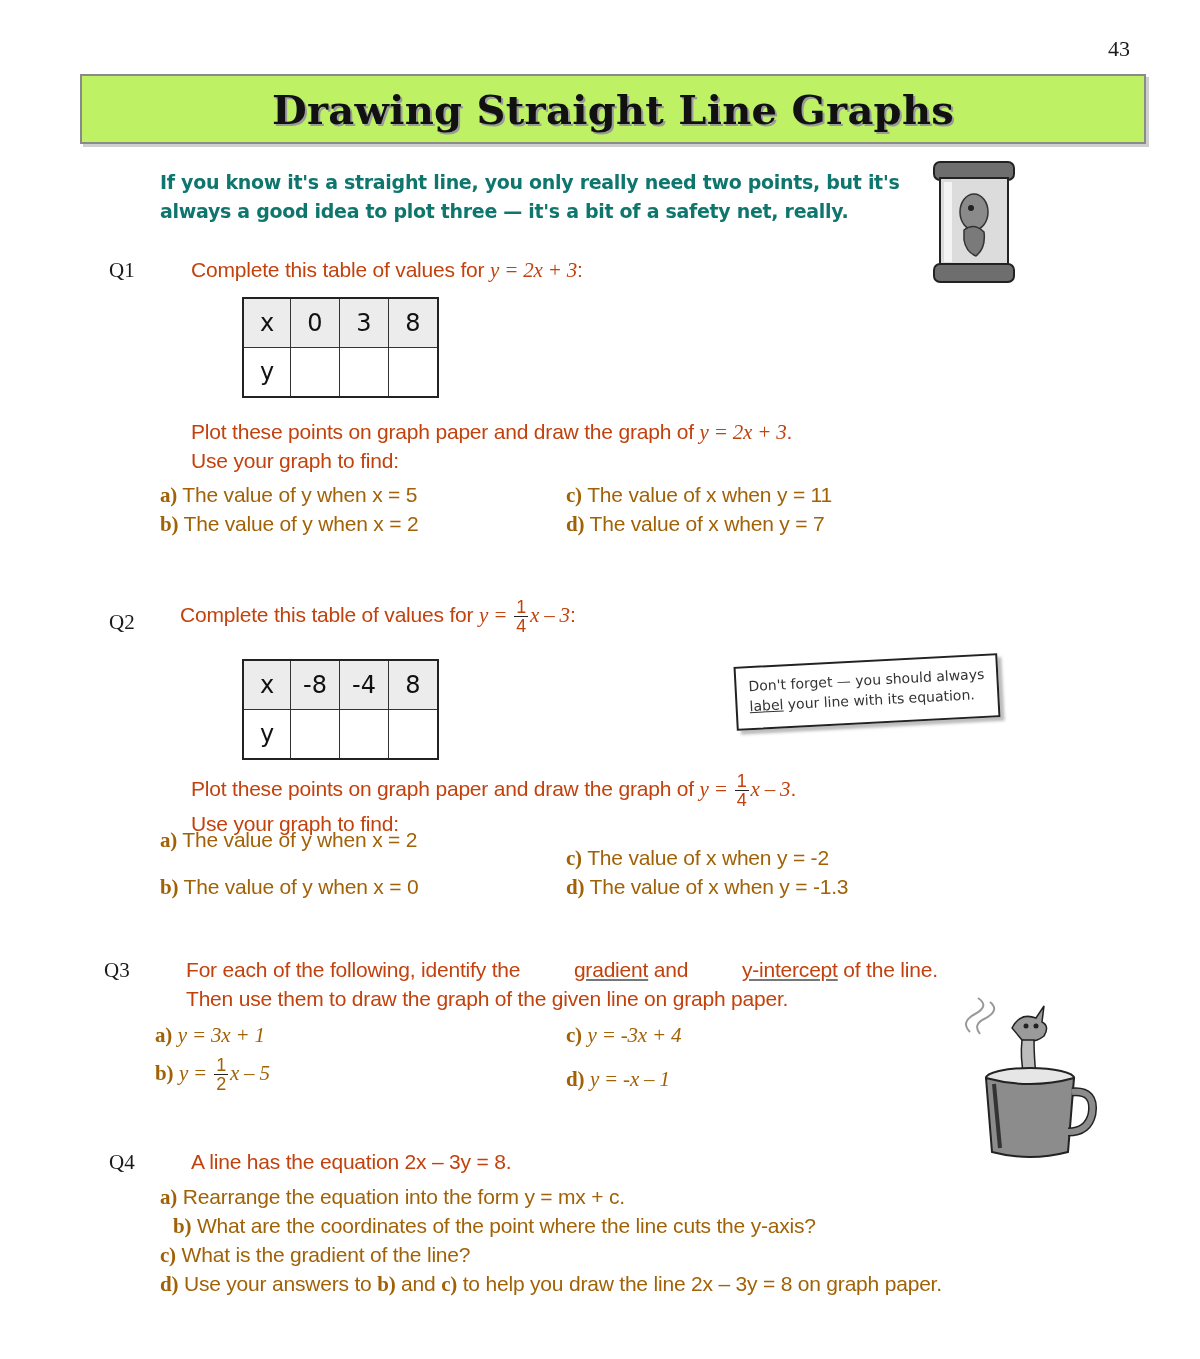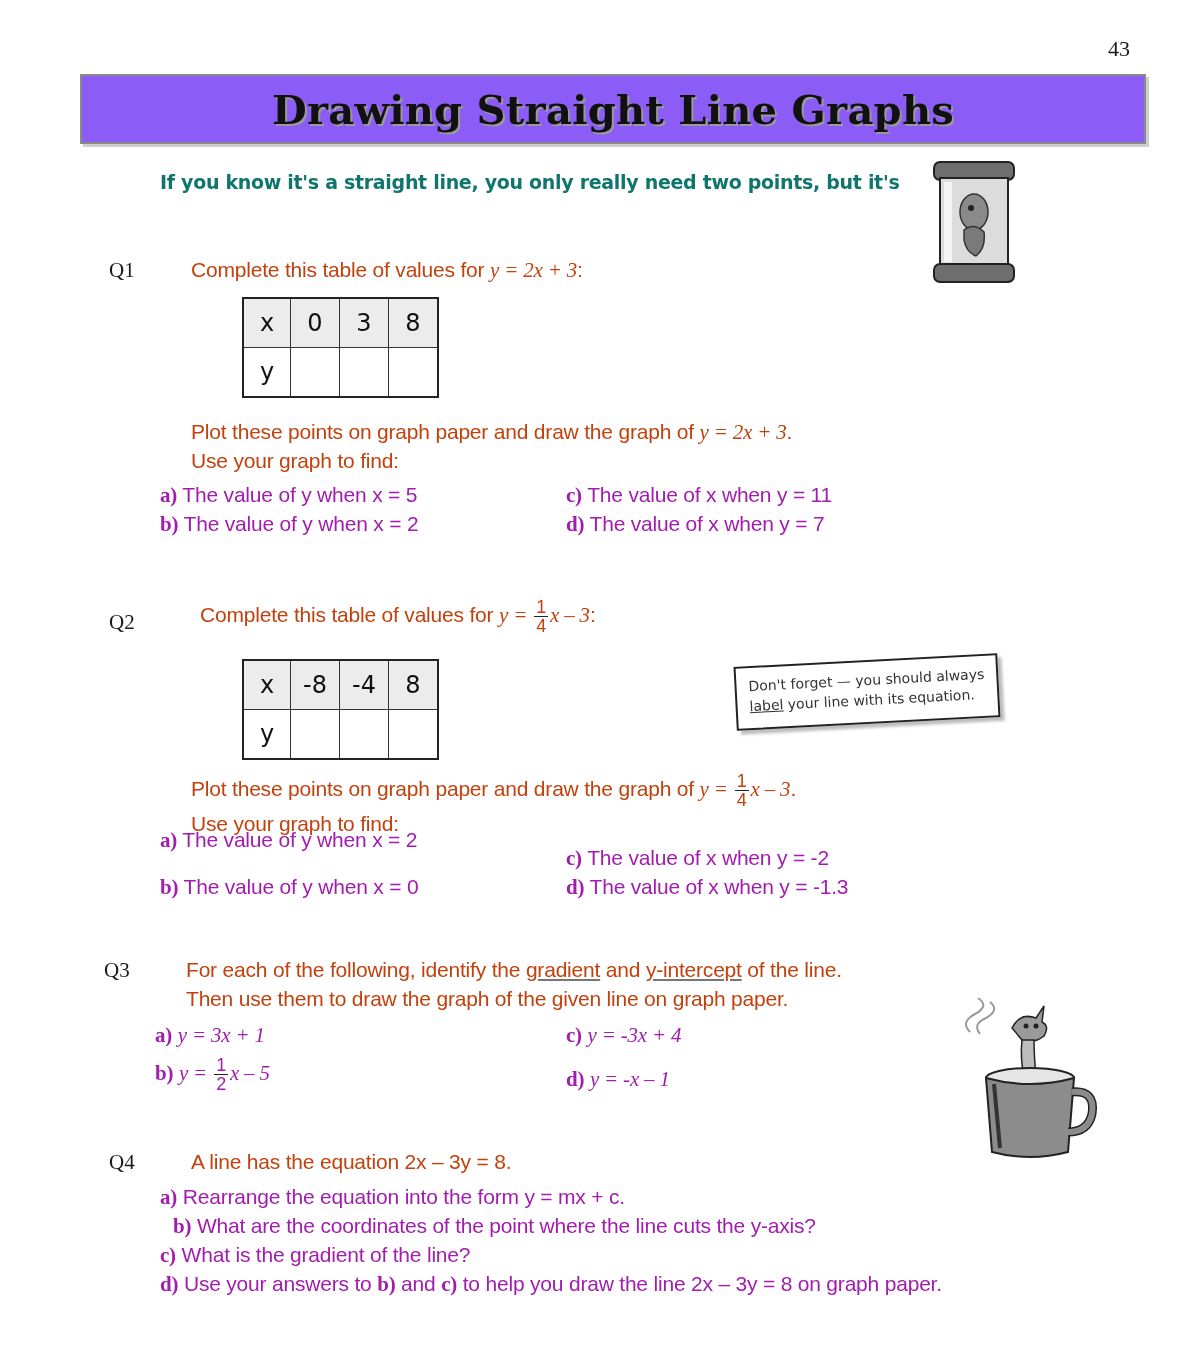--- a/index.html
+++ b/index.html
@@ -2,63 +2,64 @@
 <html><head>
 <meta charset="utf-8">
 <style>
   html, body { margin: 0; padding: 0; background: #ffffff; }
   body { width: 1200px; height: 1359px; position: relative; overflow: hidden;
          font-family: "Liberation Serif", serif; color: #1a1a1a; }
   .abs { position: absolute; }
 
   .page-number { left: 1108px; top: 36px; font-size: 22px; font-family: "Liberation Serif", serif; }
 
-  .title-bar { left: 80px; top: 74px; width: 1062px; height: 66px; background: #8b5cf6;
+  .title-bar { left: 80px; top: 74px; width: 1062px; height: 66px; background: #bef264;
                border: 2px solid #8a8a8a; box-shadow: 3px 3px 0 #cfcfcf; }
   .title-text { position: absolute; left: 0; right: 0; top: 10px; text-align: center;
                 font-family: "DejaVu Serif", serif; font-weight: bold; font-size: 40px;
                 color: #111; text-shadow: 2px 2px 0 #9a9a9a; letter-spacing: 0.3px; }
 
   .intro { left: 160px; top: 168px; width: 760px; font-family: "DejaVu Sans", sans-serif;
            font-size: 19px; line-height: 29px; color: #0f766e; font-weight: bold; letter-spacing: -0.3px; }
 
   .qnum { font-family: "Liberation Serif", serif; font-weight: normal; font-size: 21px; }
   .qtext { font-family: "Liberation Sans", sans-serif; font-size: 21px; color: #c2410c; letter-spacing: -0.2px; }
   .qtext i, .opt i { font-family: "Liberation Serif", serif; font-style: italic; }
   .lbl { font-family: "Liberation Serif", serif; font-weight: bold; font-size: 21px; }
-  .opt { font-family: "Liberation Sans", sans-serif; font-size: 21px; color: #a21caf; white-space: nowrap; letter-spacing: -0.2px; }
+  .opt { font-family: "Liberation Sans", sans-serif; font-size: 21px; color: #a16207; white-space: nowrap; letter-spacing: -0.2px; }
 
   .frac { display: inline-flex; flex-direction: column; align-items: center; vertical-align: middle;
           font-size: 18px; line-height: 18px; margin: 0 2px; font-family: "Liberation Sans", sans-serif; }
   .frac .num { border-bottom: 1px solid #222; padding: 0 2px; }
 
   table.vals { border-collapse: collapse; position: absolute; border: 2px solid #222; }
   table.vals td { border: 1px solid #333; width: 48px; height: 48px; text-align: center;
                   font-family: "DejaVu Sans", sans-serif; font-size: 24px; color: #111; padding: 0; }
   table.vals tr.xrow td { background: #ececec; }
   table.vals td.head { width: 46px; }
 
   .note { left: 735px; top: 660px; width: 264px; height: 64px; background: #fff; border: 2px solid #222;
           box-shadow: 4px 4px 3px #bdbdbd; transform: rotate(-3deg);
           font-family: "DejaVu Sans", sans-serif; font-size: 14px; line-height: 20px; padding: 8px 12px; box-sizing: border-box; color: #333; }
   .note u { text-decoration: underline; }
 
-  .ul { text-decoration: underline; text-decoration-color: #777; }
+  .ul { text-decoration: underline; text-decoration-color: #777; margin-left: 48px; }
 </style>
 </head>
 <body>
 
 <div class="abs page-number">43</div>
 
 <div class="abs title-bar">
   <div class="title-text">Drawing Straight Line Graphs</div>
 </div>
 
 <div class="abs intro">
   <div>If you know it's a straight line, you only really need two points, but it's</div>
+  <div>always a good idea to plot three — it's a bit of a safety net, really.</div>
 </div>
 
 <svg class="abs" style="left:928px;top:160px" width="92" height="124" viewBox="0 0 92 124">
   <rect x="6" y="2" width="80" height="18" rx="6" fill="#6e6e6e" stroke="#222" stroke-width="2"></rect>
   <rect x="12" y="18" width="68" height="88" fill="#dcdcdc" stroke="#222" stroke-width="2"></rect>
   <rect x="16" y="22" width="8" height="80" fill="#f4f4f4"></rect>
   <ellipse cx="46" cy="52" rx="14" ry="18" fill="#8a8a8a" stroke="#333" stroke-width="1.5"></ellipse>
   <circle cx="43" cy="48" r="3" fill="#222"></circle>
   <path d="M36 70 Q46 62 56 72 Q58 88 48 96 Q38 92 36 80 Z" fill="#7a7a7a" stroke="#333" stroke-width="1.5"></path>
   <rect x="6" y="104" width="80" height="18" rx="6" fill="#6e6e6e" stroke="#222" stroke-width="2"></rect>
@@ -90,21 +91,21 @@
   <span>Plot these points on graph paper and draw the graph of </span><i>y = 2x + 3</i><span>.</span>
 </div>
 <div class="abs qtext" style="left:191px;top:449px">Use your graph to find:</div>
 
 <div class="abs opt" style="left:160px;top:483px"><span class="lbl">a)</span> <span>The value of y when x = 5</span></div>
 <div class="abs opt" style="left:160px;top:512px"><span class="lbl">b)</span> <span>The value of y when x = 2</span></div>
 <div class="abs opt" style="left:566px;top:483px"><span class="lbl">c)</span> <span>The value of x when y = 11</span></div>
 <div class="abs opt" style="left:566px;top:512px"><span class="lbl">d)</span> <span>The value of x when y = 7</span></div>
 
 <div class="abs qnum" style="left:109px;top:610px">Q2</div>
-<div class="abs qtext" style="left:200px;top:598px">
+<div class="abs qtext" style="left:180px;top:598px">
   <span>Complete this table of values for </span><i>y = </i><span class="frac">
       <span class="num">1</span>
       <span>4</span>
     </span><i>x – 3</i><span>:</span>
 </div>
 
 <table class="vals" style="left:242px;top:659px">
   <tbody>
       <tr class="xrow">
     <td class="head">x</td>

